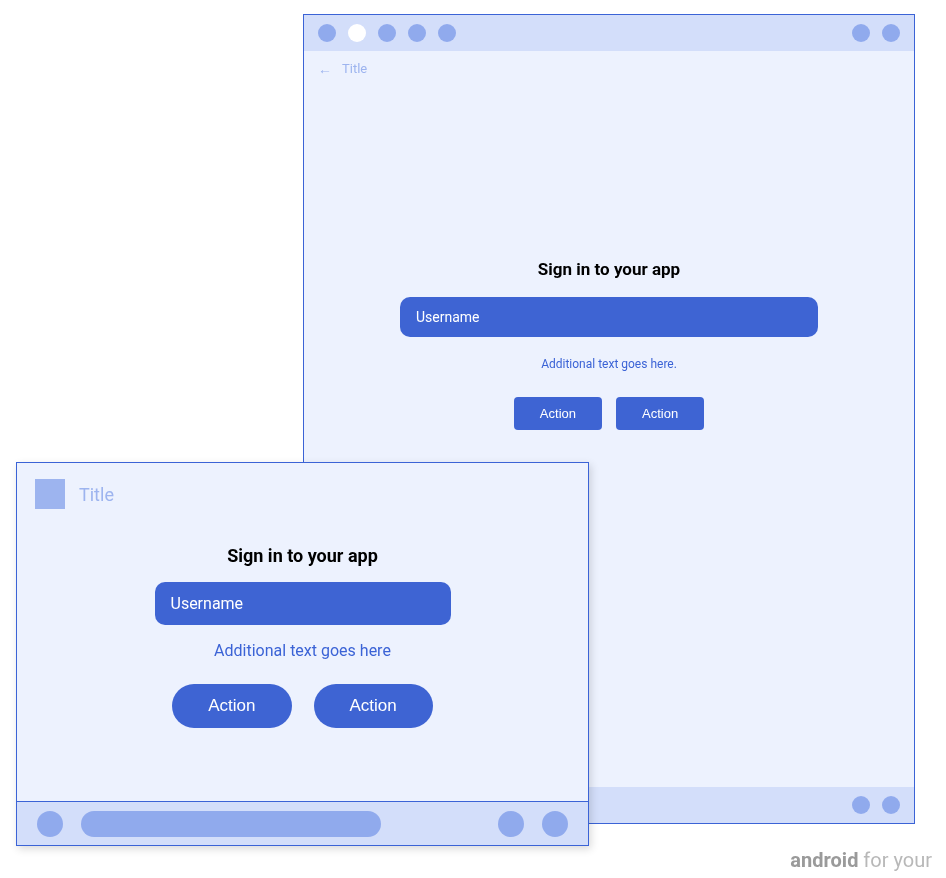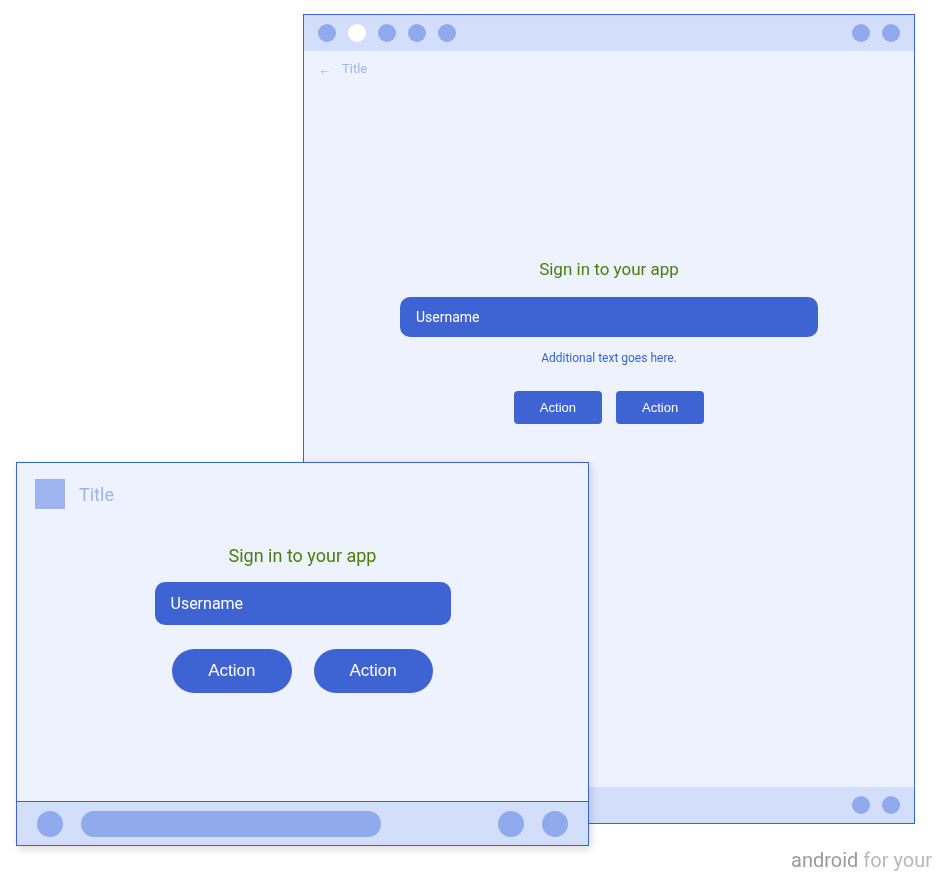--- a/index.html
+++ b/index.html
@@ -51,37 +51,37 @@
   .form-back {
     position: absolute;
     top: 244px;
     left: 0;
     right: 0;
     display: flex;
     flex-direction: column;
     align-items: center;
   }
   .heading {
-    color: #4d7c0f;
-    font-weight: 400;
+    color: #000000;
+    font-weight: 700;
     font-size: 17px;
     margin-bottom: 18px;
   }
   .input-field {
     background: #3e64d3;
     color: #fff;
     font-size: 14px;
     padding: 12px 16px;
     width: 418px;
     border-radius: 10px;
   }
   .subtext {
     color: #3b63d6;
     font-size: 12px;
-    margin-top: 14px;
+    margin-top: 20px;
   }
   .btn-row {
     display: flex;
     gap: 14px;
     margin-top: 26px;
     justify-content: space-between;
   }
   .btn {
     background: #3e64d3;
     color: #fff;
@@ -173,21 +173,21 @@
   .footer-spacer { flex: 1; }
 
   
   .caption {
     position: absolute;
     right: 14px;
     bottom: 6px;
     font-size: 20px;
     color: #b8b8b8;
   }
-  .caption .bold { font-weight: 400; color: #9a9a9a; }
+  .caption .bold { font-weight: 700; color: #9a9a9a; }
 </style>
 </head>
 <body>
 
 <div class="device-back">
   <div class="dev-back-topbar">
     <div class="dot"></div>
     <div class="dot active"></div>
     <div class="dot"></div>
     <div class="dot"></div>
@@ -220,20 +220,21 @@
 
 <div class="device-front">
   <div class="dev-front-header">
     <div class="square-icon"></div>
     <span class="hdr-title-muted-lg">Title</span>
   </div>
 
   <div class="form-front">
     <div class="heading">Sign in to your app</div>
     <div class="input-field">Username</div>
+    <div class="subtext">Additional text goes here</div>
     <div class="btn-row">
       <button class="btn-pill">Action</button>
       <button class="btn-pill">Action</button>
     </div>
   </div>
 
   <div class="dev-front-footer">
     <div class="footer-dot"></div>
     <div class="footer-pill"></div>
     <div class="footer-spacer"></div>

